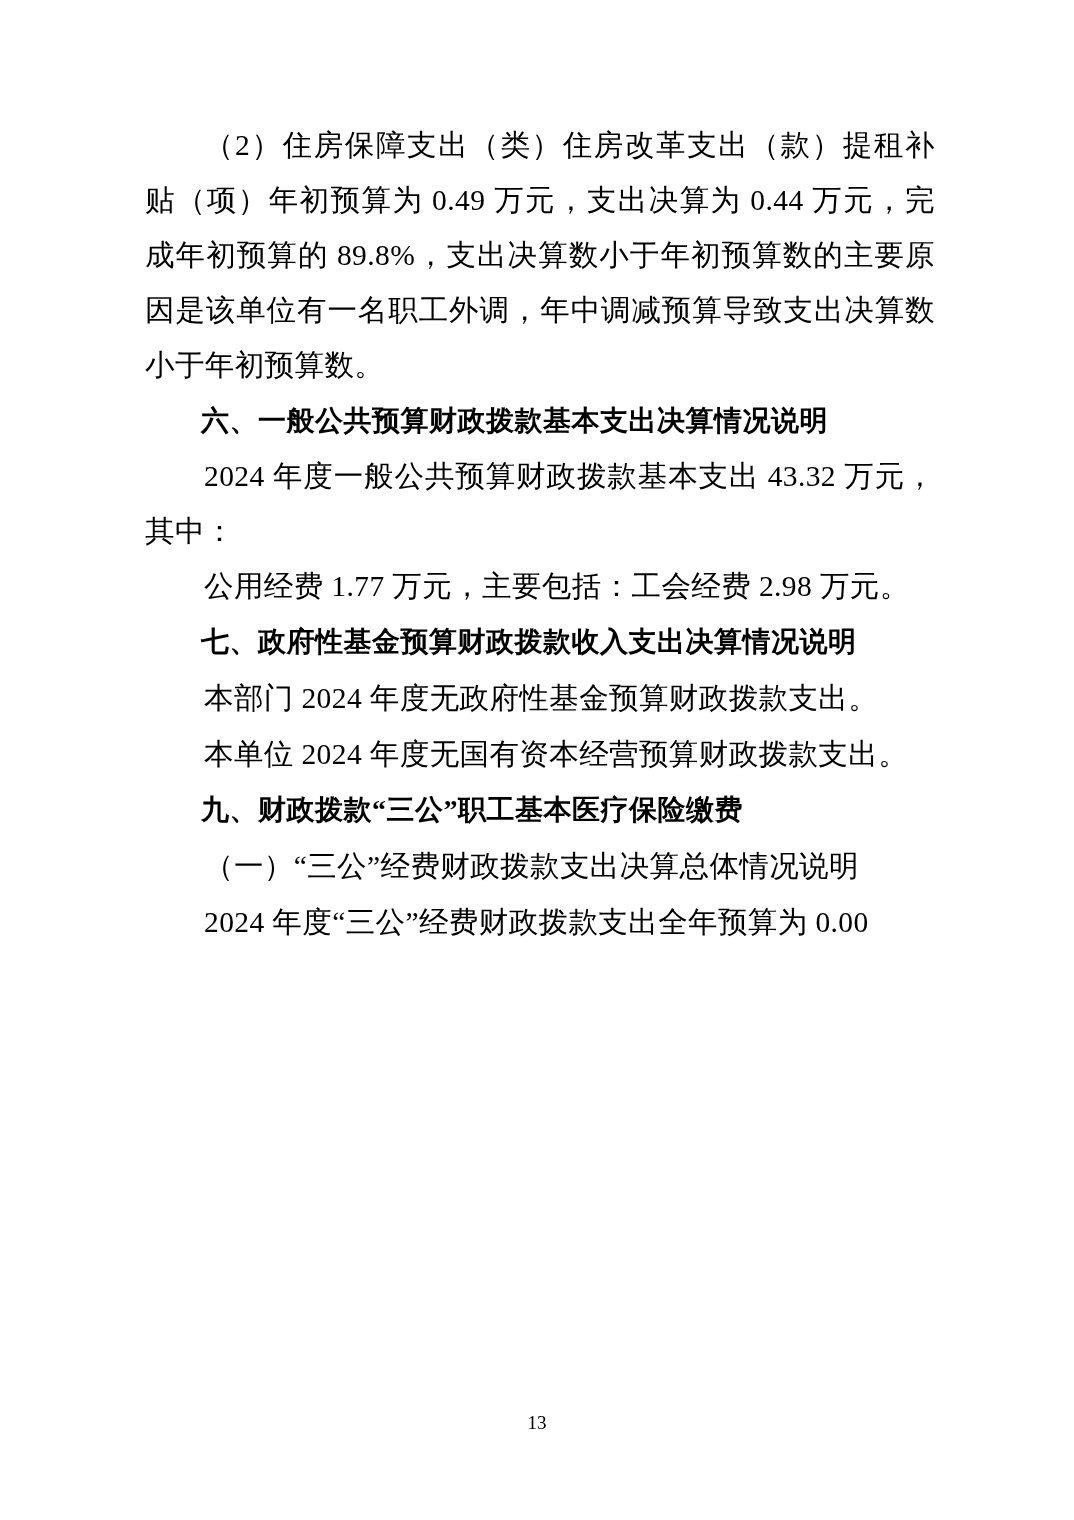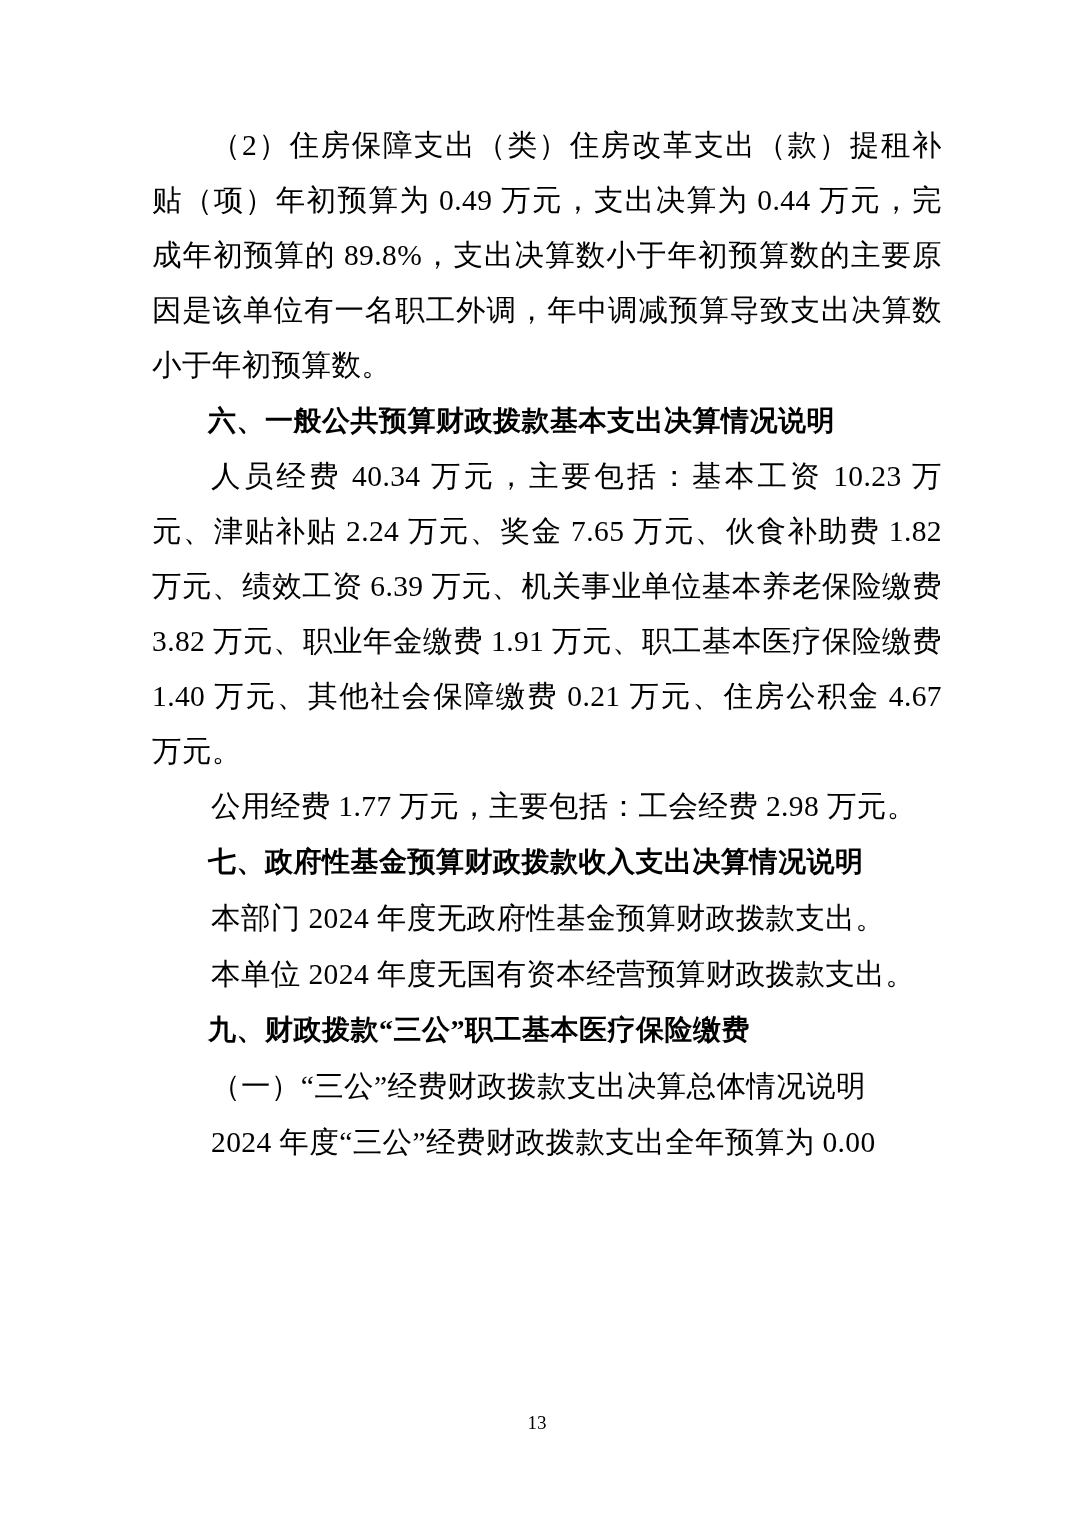--- a/index.html
+++ b/index.html
@@ -12,21 +12,21 @@
     width: 1074px;
     height: 1520px;
     background: #ffffff;
     margin: 0 auto;
     overflow: hidden;
     font-family: "Liberation Serif", "DejaVu Serif", serif;
     color: #000000;
   }
   .content {
     position: absolute;
-    left: 152px;
+    left: 145px;
     top: 118px;
     width: 790px;
   }
   p {
     margin: 0;
     font-size: 29.5px;
     line-height: 55px;
     text-align: justify;
     text-justify: inter-ideograph;
     letter-spacing: 0.4px;
@@ -56,21 +56,21 @@
     font-family: "Liberation Serif", serif;
   }
 </style>
 </head>
 <body>
 
 <div class="page">
   <div class="content">
     <p class="body">（2）住房保障支出（类）住房改革支出（款）提租补贴（项）年初预算为 0.49 万元，支出决算为 0.44 万元，完成年初预算的 89.8%，支出决算数小于年初预算数的主要原因是该单位有一名职工外调，年中调减预算导致支出决算数小于年初预算数。</p>
     <p class="heading">六、一般公共预算财政拨款基本支出决算情况说明</p>
-    <p class="body">人员经费 40.34 万元，主要包括：基本工资 10.23 万元、津贴补贴 2.24 万元、奖金 7.65 万元、伙食补助费 1.82 万元、绩效工资 6.39 万元、机关事业单位基本养老保险缴费 3.82 万元、职业年金缴费 1.91 万元、职工基本医疗保险缴费 1.40 万元、其他社会保障缴费 0.21 万元、住房公积金 4.67 万元。</p>
+    <p class="body">2024 年度一般公共预算财政拨款基本支出 43.32 万元，其中：</p>
     <p class="body">公用经费 1.77 万元，主要包括：工会经费 2.98 万元。</p>
     <p class="heading">七、政府性基金预算财政拨款收入支出决算情况说明</p>
     <p class="sub-heading">本部门 2024 年度无政府性基金预算财政拨款支出。</p>
     <p class="sub-heading">本单位 2024 年度无国有资本经营预算财政拨款支出。</p>
     <p class="heading">九、财政拨款“三公”职工基本医疗保险缴费</p>
     <p class="sub-heading">（一）“三公”经费财政拨款支出决算总体情况说明</p>
     <p class="sub-heading">2024 年度“三公”经费财政拨款支出全年预算为 0.00</p>
   </div>
   <div class="pagenum">13</div>
 </div>

